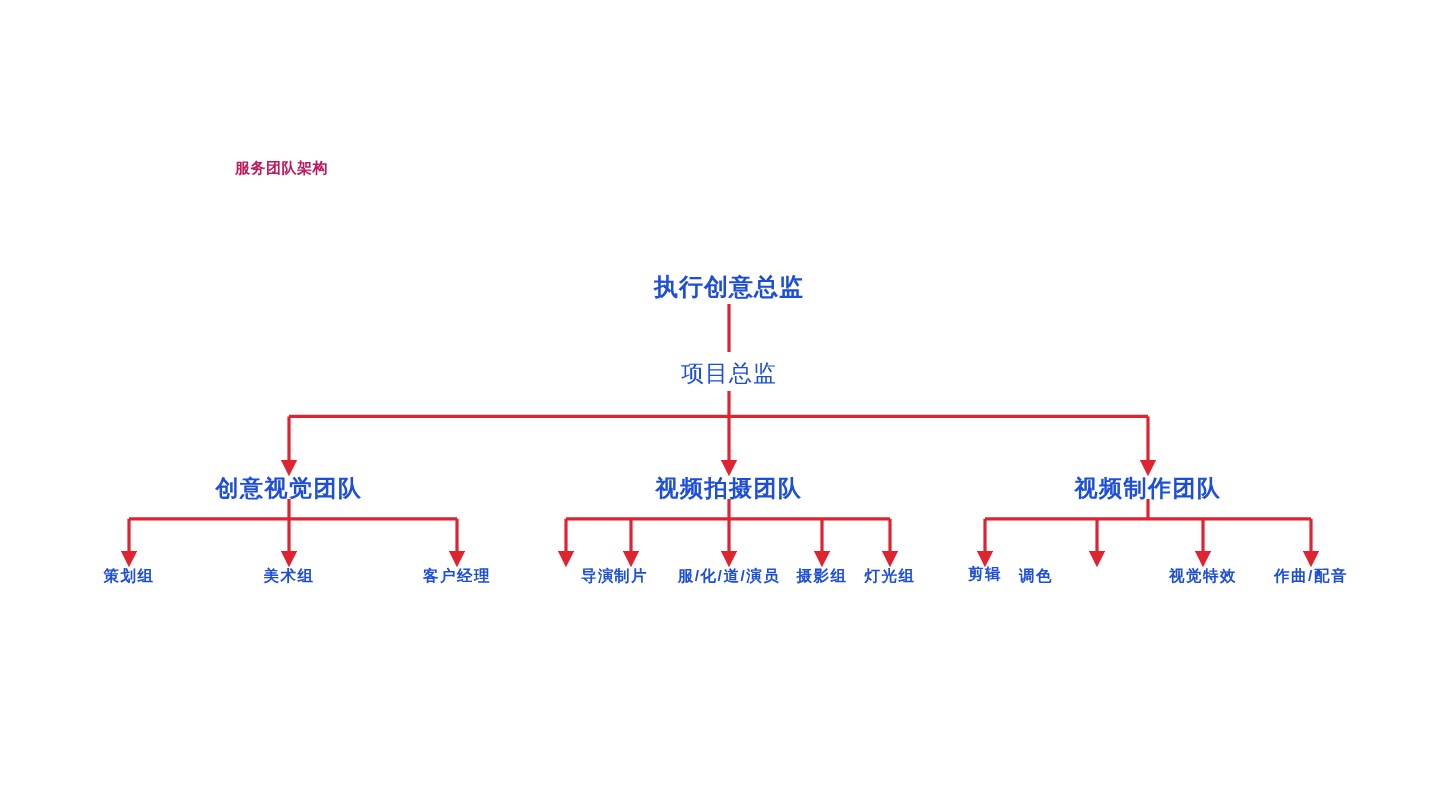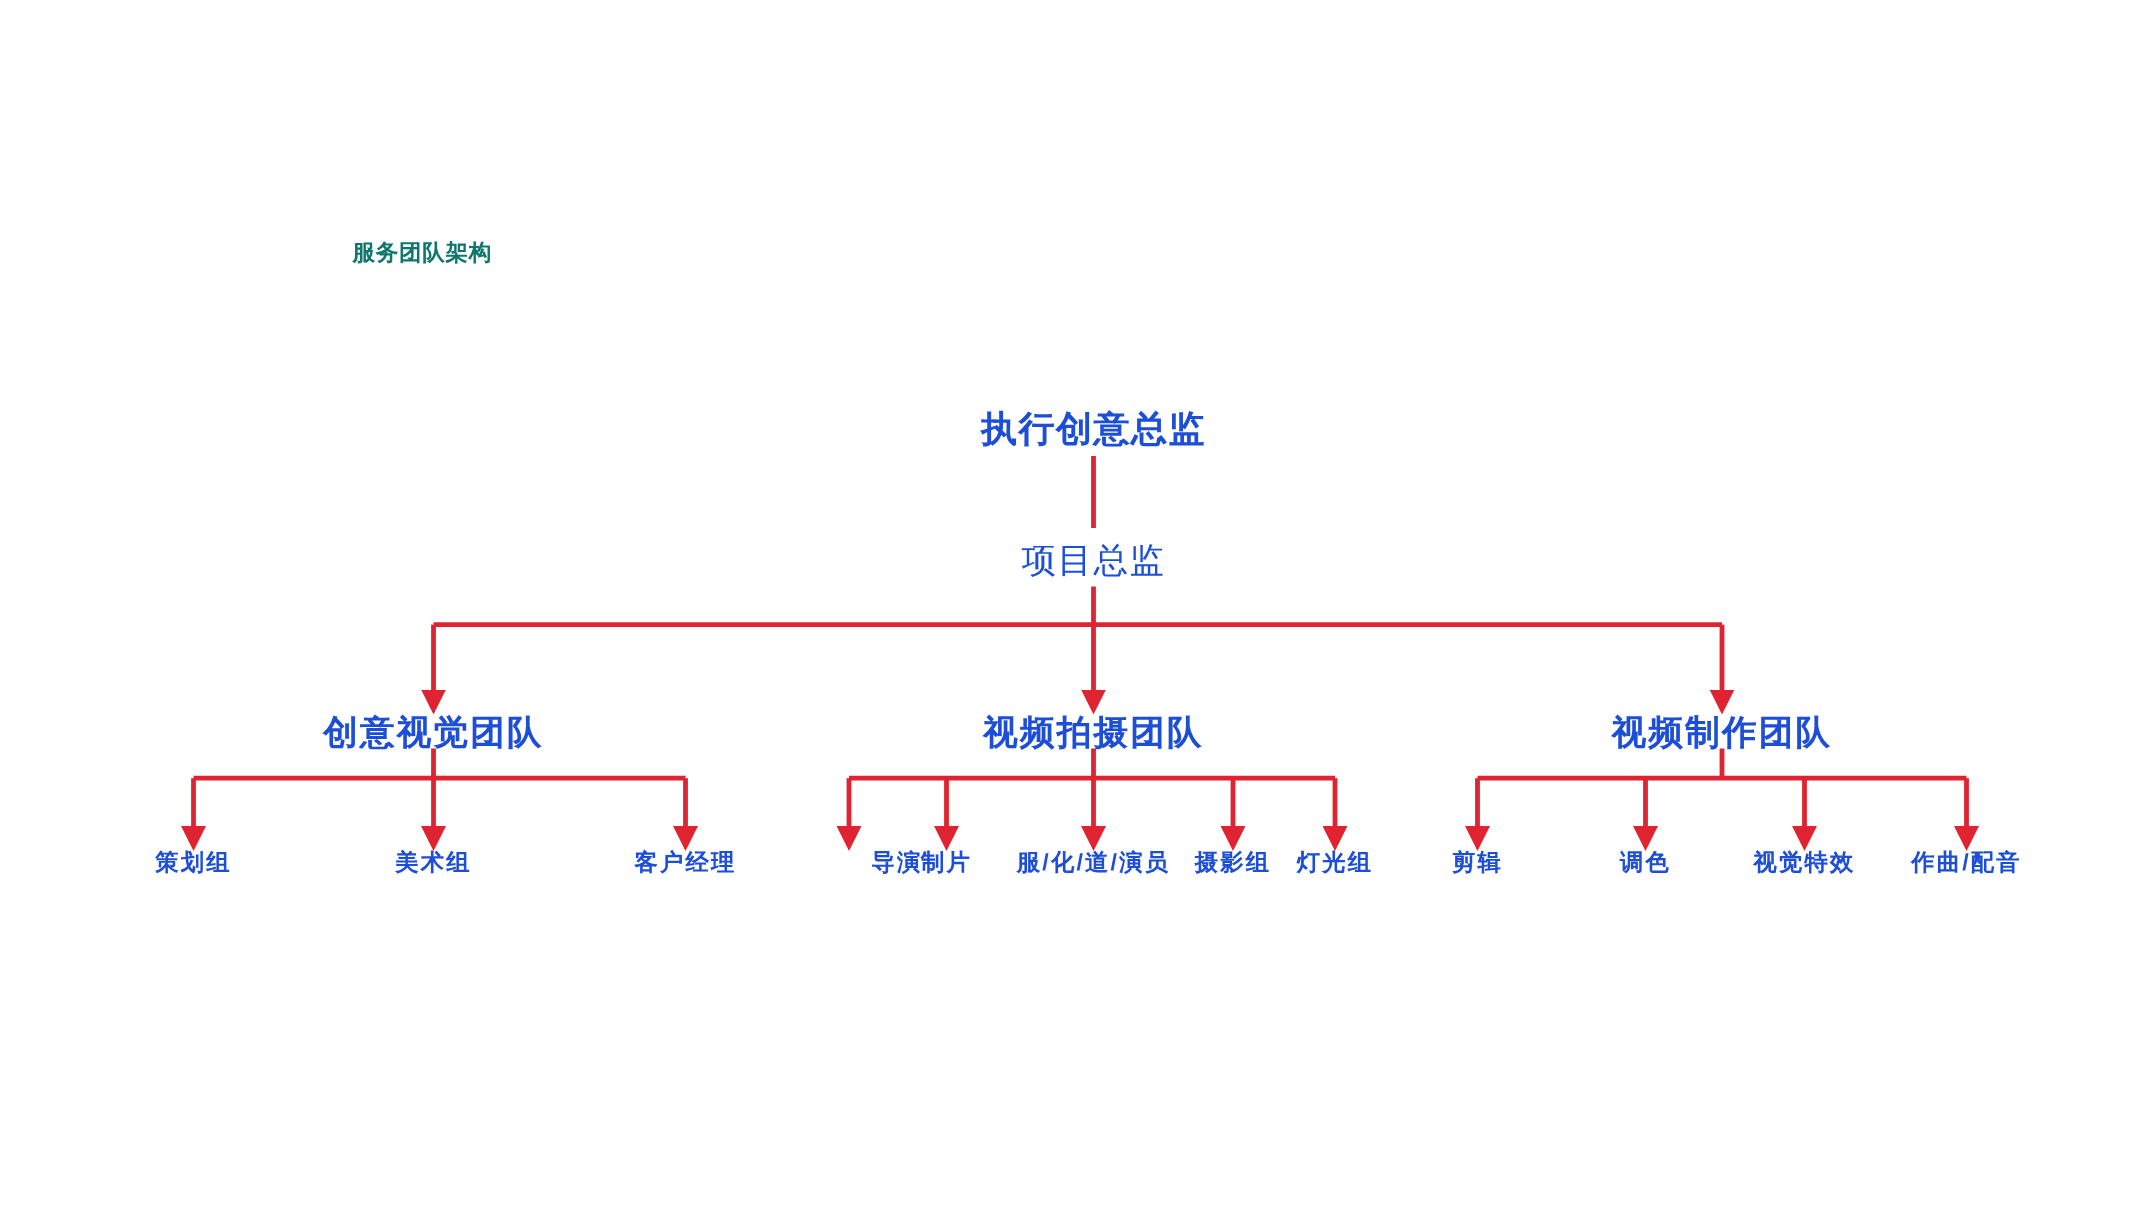--- a/index.html
+++ b/index.html
@@ -32,21 +32,21 @@
     text-align: center;
     line-height: 1;
     color: #1d4ed8;
   }
   .title {
     position: absolute;
     white-space: nowrap;
     font-weight: bold;
     font-size: 15px;
     letter-spacing: 0.5px;
-    color: #0f766e;
+    color: #be185d;
   }
   .lvl0 { font-size: 24px; font-weight: bold; letter-spacing: 1px; }
   .lvl1 { font-size: 23px; font-weight: normal; letter-spacing: 1px; }
   .lvl2 { font-size: 23px; font-weight: bold; letter-spacing: 1.5px; }
   .lvl3 { font-size: 15.5px; font-weight: bold; letter-spacing: 1.5px; }
 </style>
 </head>
 <body>
 
 <div id="canvas">
@@ -95,19 +95,19 @@
       <div class="lbl lvl2" style="left: 729px; top: 477px;">视频拍摄团队</div>
       <div class="lbl lvl2" style="left: 1148px; top: 477px;">视频制作团队</div>
       <div class="lbl lvl3" style="left: 129px; top: 568px;">策划组</div>
       <div class="lbl lvl3" style="left: 289px; top: 568px;">美术组</div>
       <div class="lbl lvl3" style="left: 457px; top: 568px;">客户经理</div>
       <div class="lbl lvl3" style="left: 598px; top: 568px;">导演</div>
       <div class="lbl lvl3" style="left: 631px; top: 568px;">制片</div>
       <div class="lbl lvl3" style="left: 729px; top: 568px;">服/化/道/演员</div>
       <div class="lbl lvl3" style="left: 822px; top: 568px;">摄影组</div>
       <div class="lbl lvl3" style="left: 890px; top: 568px;">灯光组</div>
-      <div class="lbl lvl3" style="left: 985px; top: 568px;">剪辑</div>
-      <div class="lbl lvl3" style="left: 1097px; top: 568px;">调色</div>
+      <div class="lbl lvl3" style="left: 985px; top: 568px; font-family: Liberation Mono, monospace;">剪辑</div>
+      <div class="lbl lvl3" style="left: 1036px; top: 568px;">调色</div>
       <div class="lbl lvl3" style="left: 1203px; top: 568px;">视觉特效</div>
       <div class="lbl lvl3" style="left: 1311px; top: 568px;">作曲/配音</div>
     </div>
 
 </div>
 
 </body></html>

